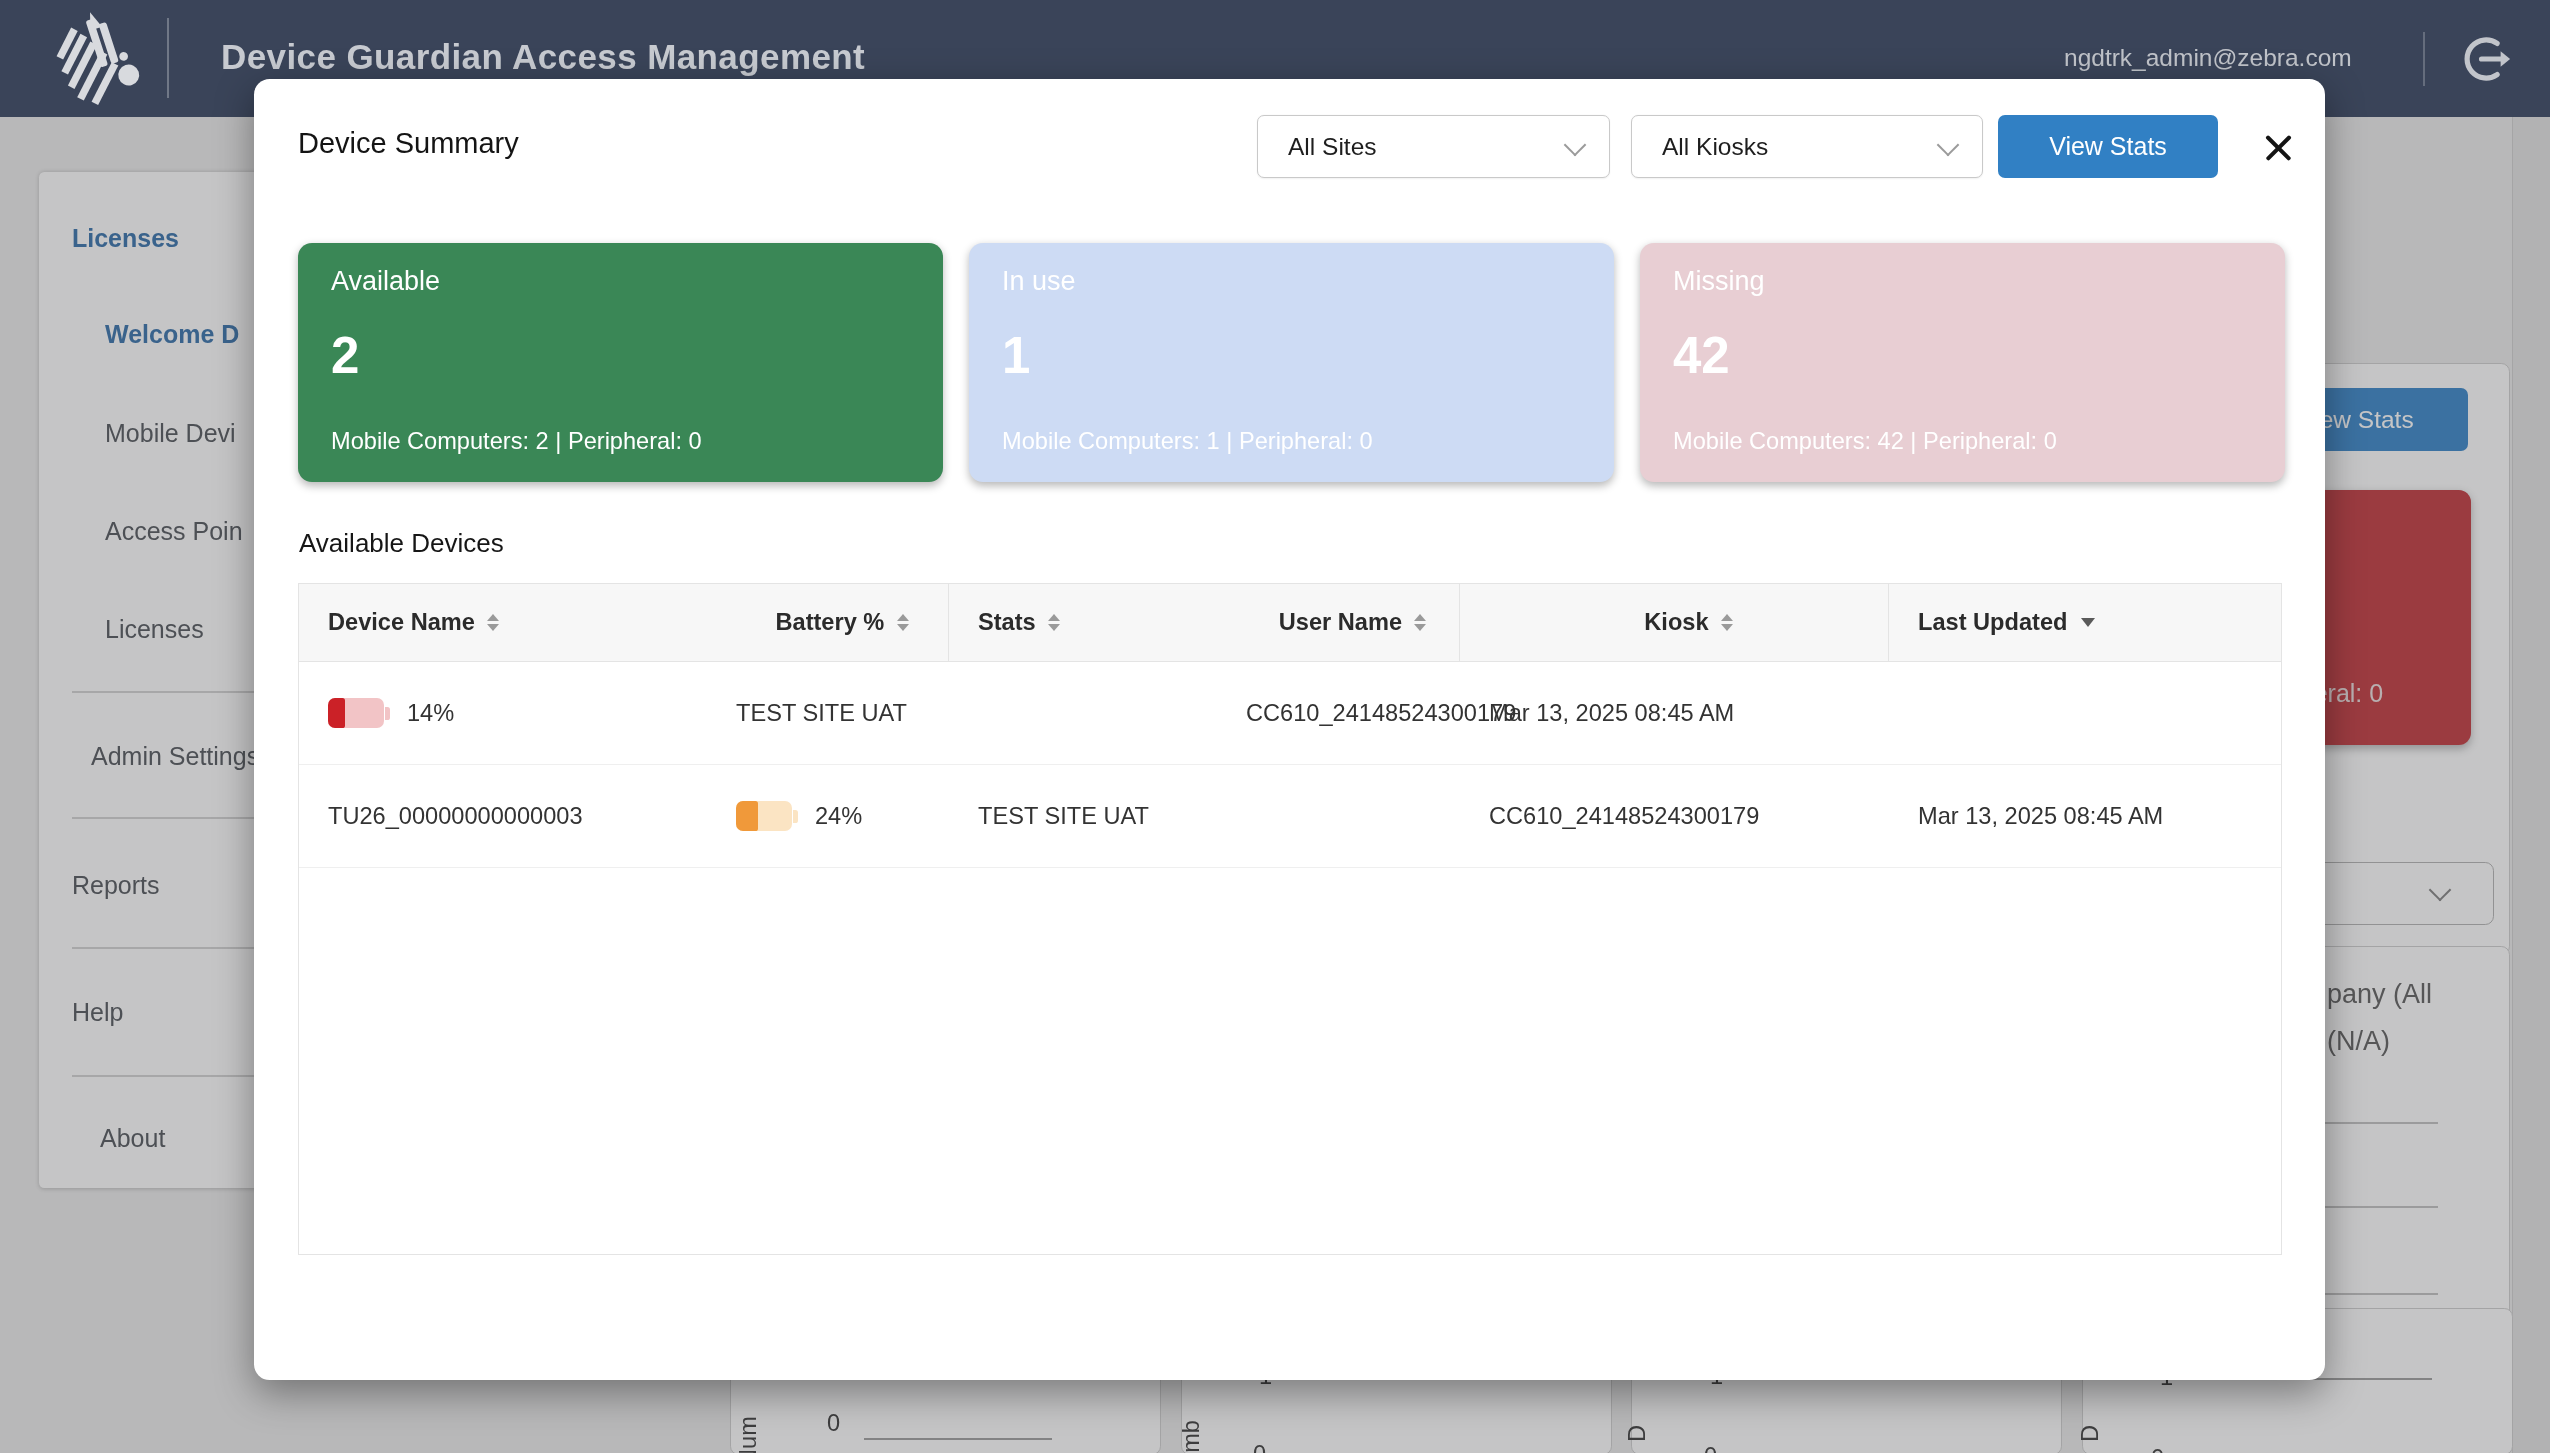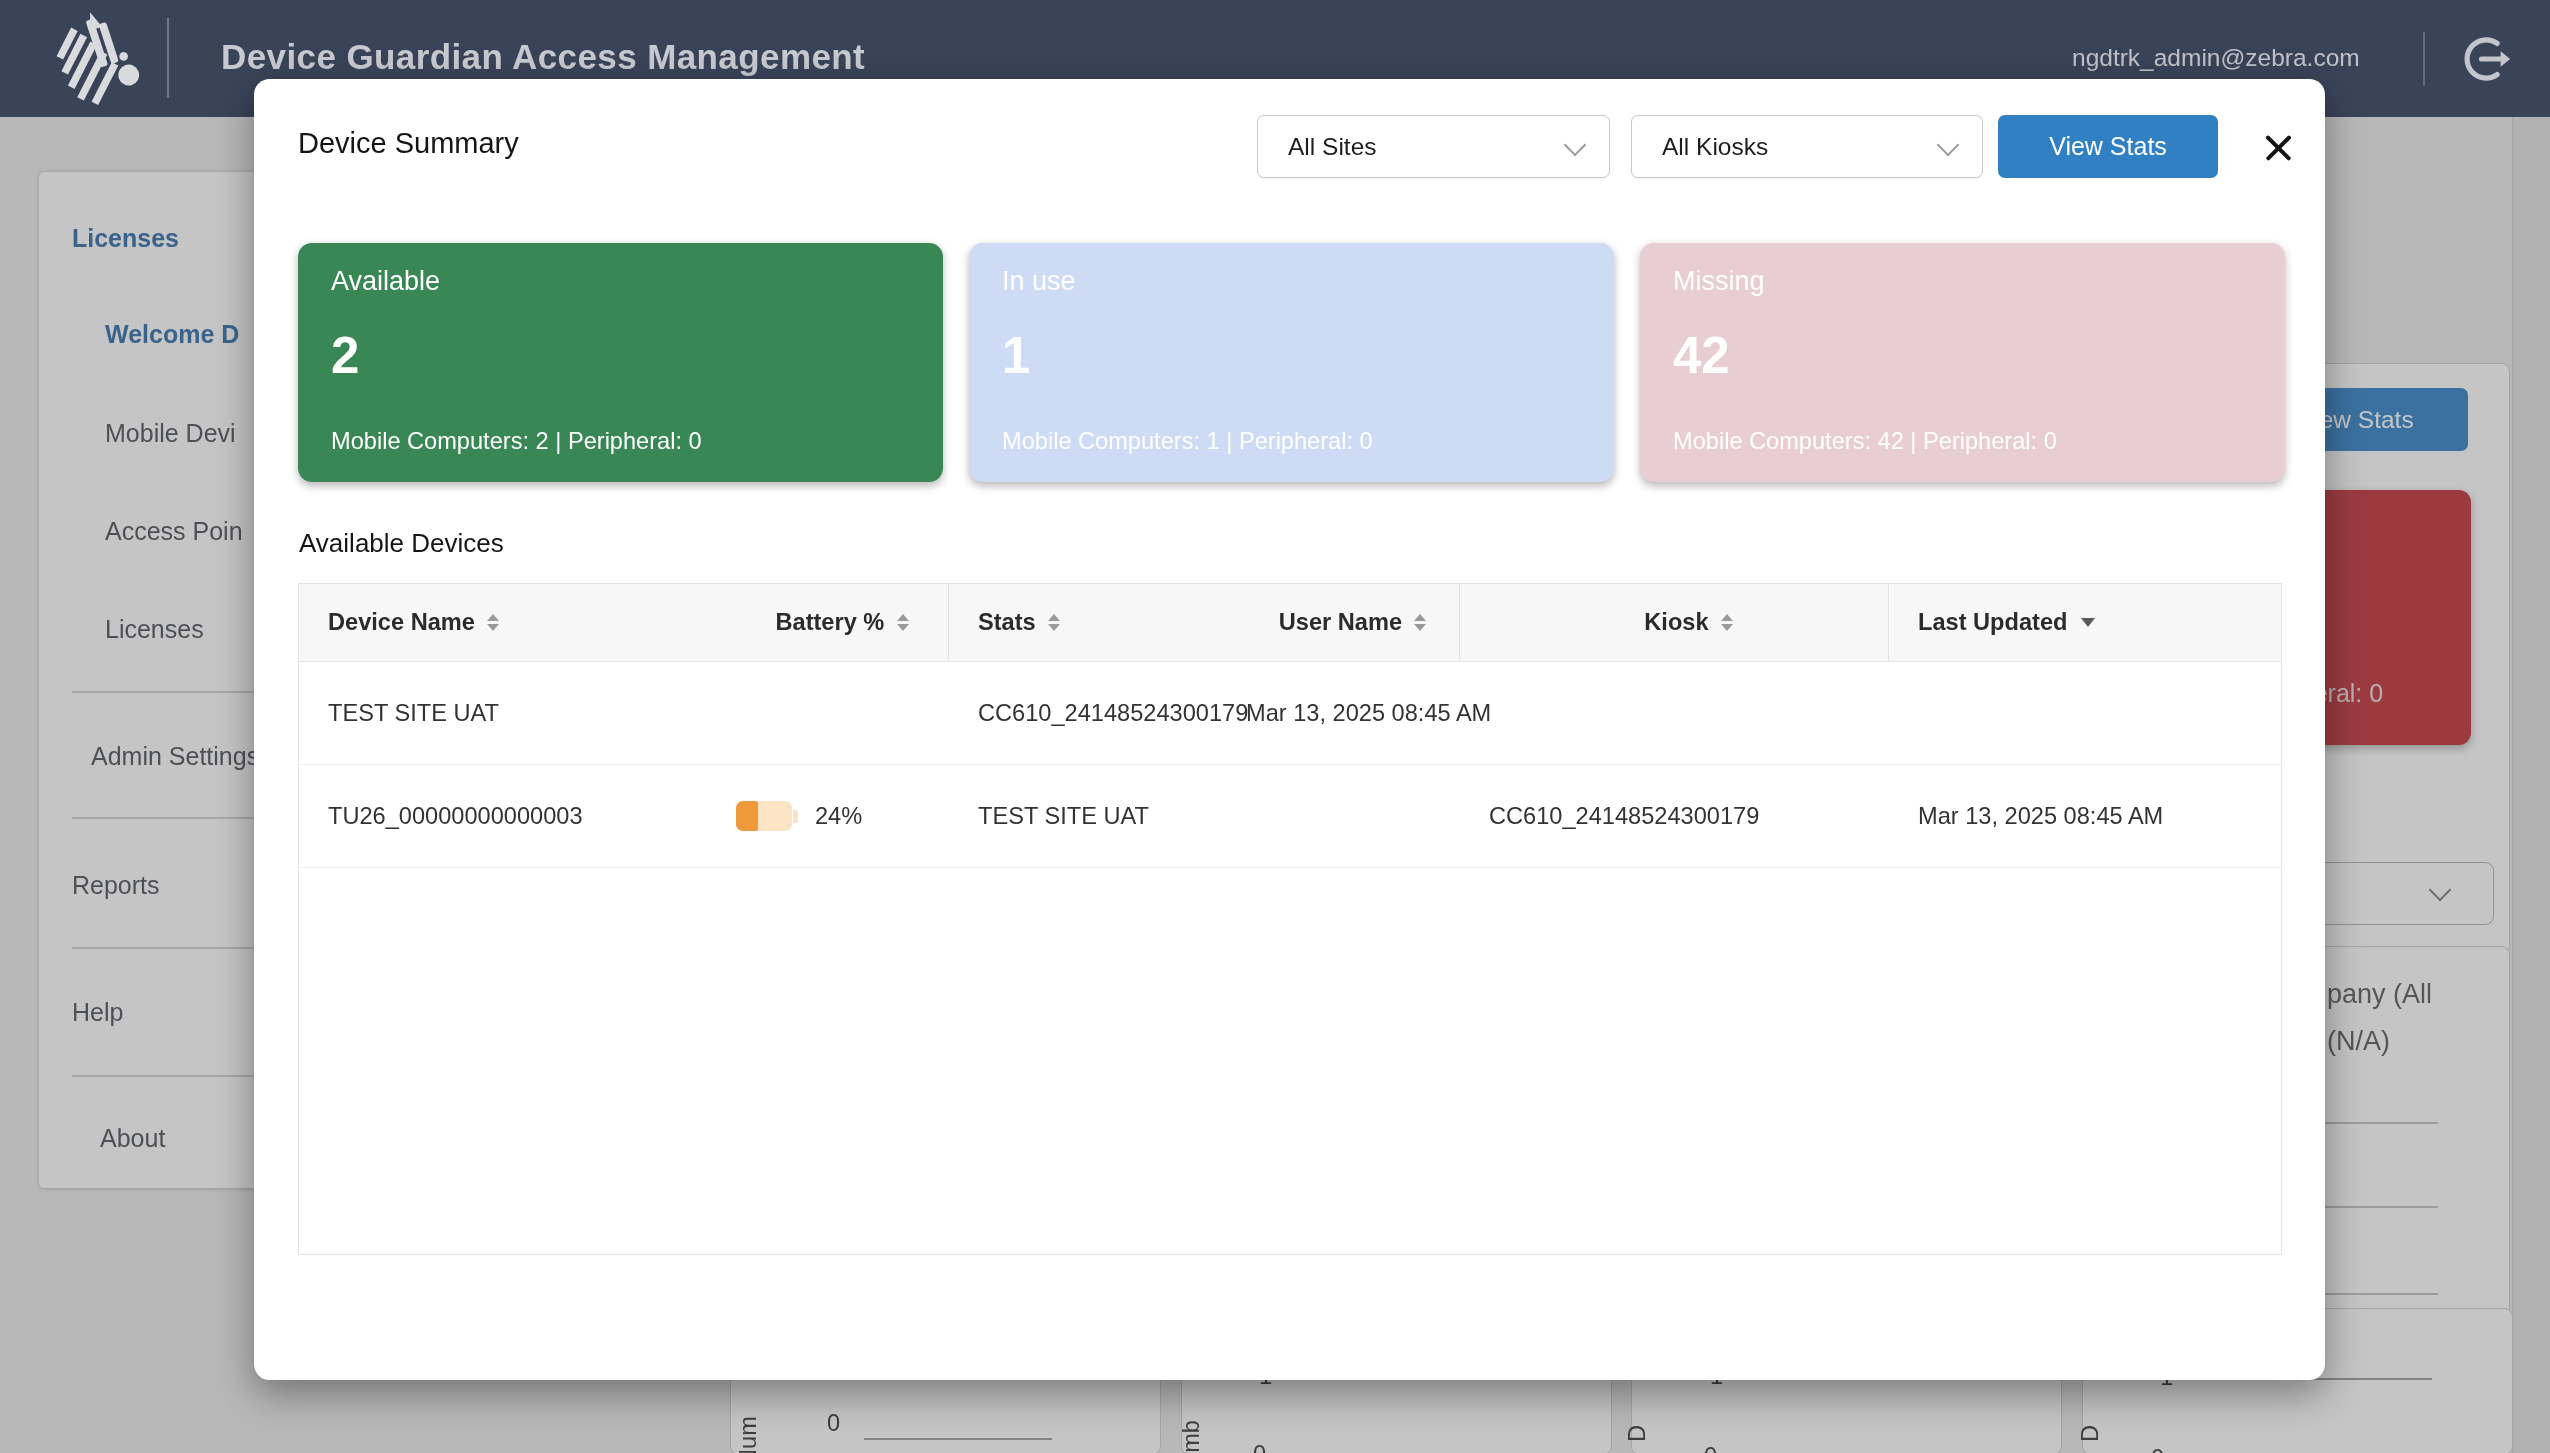--- a/index.html
+++ b/index.html
@@ -4,21 +4,21 @@
 <style>
   html,body{margin:0;padding:0;background:#888;}
   .screen{position:relative;width:2550px;height:1454px;overflow:hidden;
     font-family:"Liberation Sans","DejaVu Sans",sans-serif;background:#eeeeee;}
   .abs{position:absolute;}
 
   
   .header{position:absolute;left:0;top:0;width:2550px;height:117px;background:#3a4459;z-index:2;}
   .app-title{position:absolute;left:221px;top:37px;font-size:35px;font-weight:bold;color:#c7cad0;letter-spacing:0.4px;}
   .hdr-divider{position:absolute;background:rgba(255,255,255,.28);width:1.7px;}
-  .user-email{position:absolute;left:2064px;top:44px;font-size:24.5px;color:#c0c3c9;margin-left:8px;}
+  .user-email{position:absolute;left:2064px;top:44px;font-size:24.5px;color:#c0c3c9;}
 
   
   .bg-layer{position:absolute;inset:0;z-index:1;}
   .sidebar{position:absolute;left:39px;top:172px;width:249px;height:1016px;background:#ffffff;
     border-radius:5.2px;box-shadow:0 0.9px 4.4px rgba(0,0,0,.18);}
   .side-item{position:absolute;font-size:25px;color:#63676c;white-space:nowrap;cursor:pointer;}
   .side-item.active{color:#4a7fb3;font-weight:bold;}
   .side-div{position:absolute;left:33px;width:210px;height:1.7px;background:#d8d8d8;}
 
   .bg-card{position:absolute;background:#ffffff;border:0.9px solid #d4d4d4;border-radius:8.7px;}
@@ -245,20 +245,28 @@
               <span class="tri-down"></span>
             </span>
         </div>
         <div class="th">
           <span>Last Updated</span>
           <span class="tri-down solo"></span>
         </div>
       </div>
 
       <div class="t-row">
+        <div class="td">
+          <span class="battery">
+            <span class="bat-body" style="position: absolute; inset: 0px; border-radius: 7px; background: rgb(242, 196, 198);"></span>
+            <span class="bat-fill" style="background: rgb(203, 33, 39); width: 16.6px;"></span>
+            <span class="bat-nub" style="background: rgb(242, 196, 198);"></span>
+          </span>
+          <span class="bat-pct">14%</span>
+        </div>
         <div class="td">TEST SITE UAT</div>
         <div class="td"></div>
         <div class="td">CC610_24148524300179</div>
         <div class="td">Mar 13, 2025 08:45 AM</div>
       </div>
 
       <div class="t-row">
         <div class="td">TU26_00000000000003</div>
         <div class="td">
           <span class="battery">

